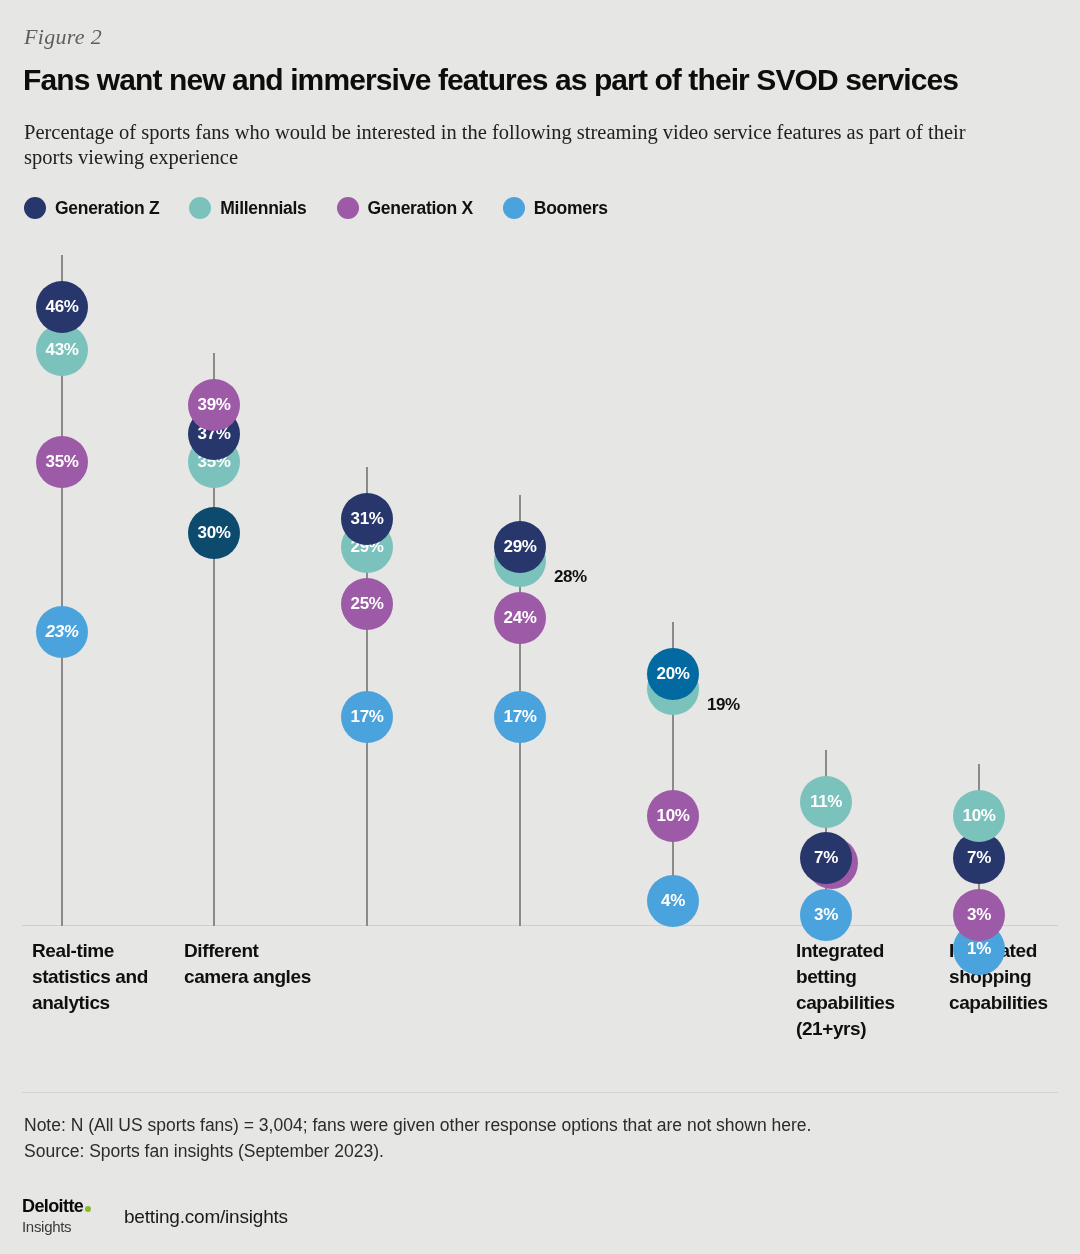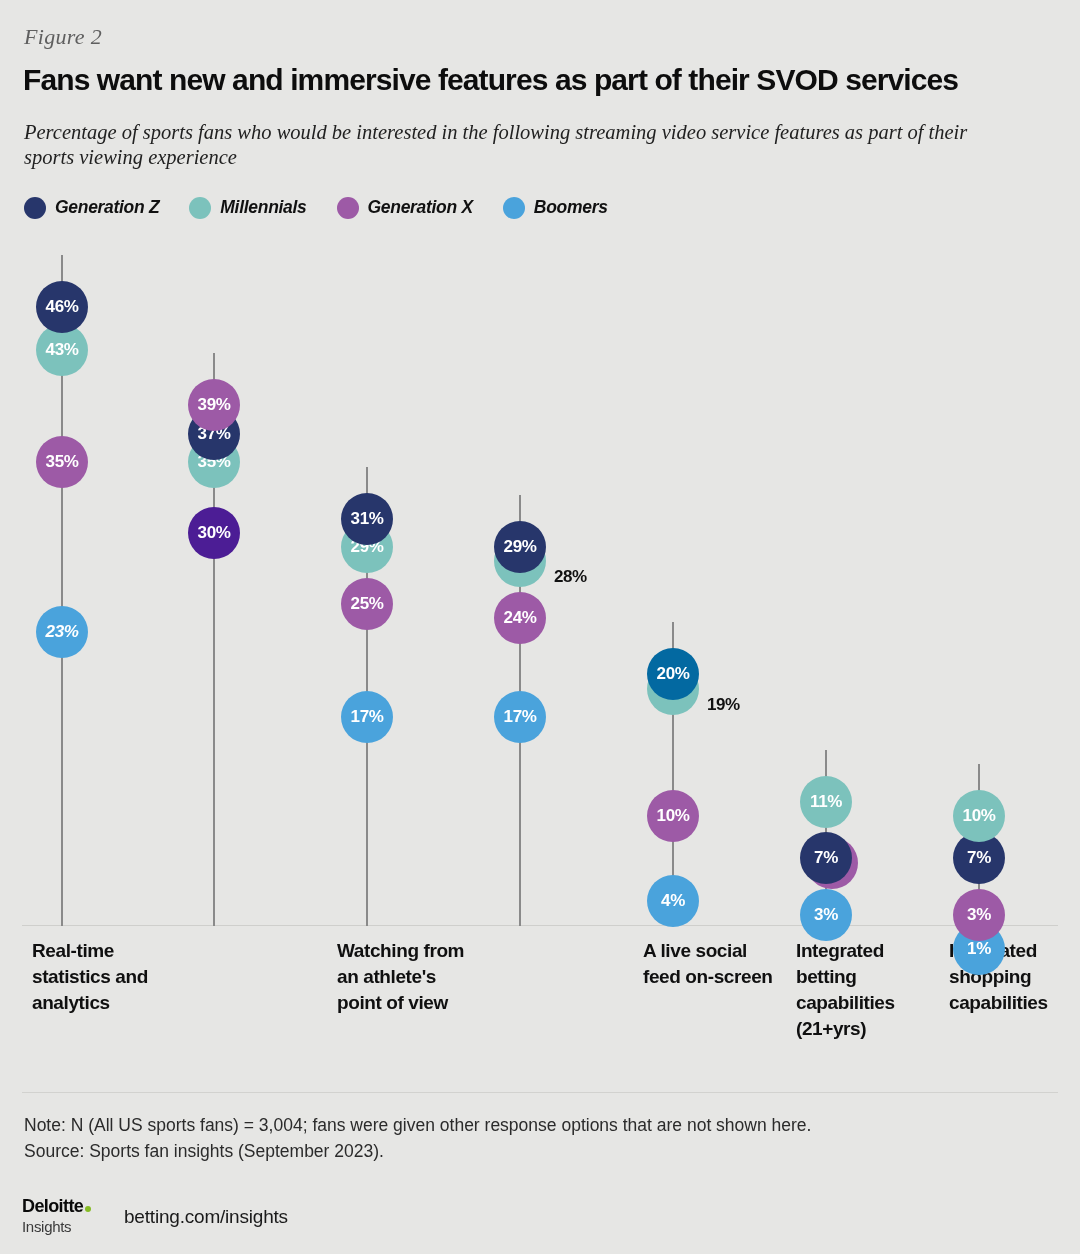--- a/index.html
+++ b/index.html
@@ -46,39 +46,38 @@
     letter-spacing: -0.9px;
     color: #0d0d0d;
     line-height: 36px;
   }
   .fig-subtitle {
     position: absolute;
     left: 24px;
     top: 120px;
     width: 975px;
     font-family: "Liberation Serif", serif;
-    font-style: italic;
     font-size: 20.5px;
     line-height: 25px;
     color: #212121;
   }
 
   
   .legend {
     position: absolute;
     left: 24px;
     top: 194px;
     height: 28px;
     display: flex;
     align-items: center;
   }
   .legend-item {
     display: flex;
+    align-items: center;
     margin-right: 30px;
-    font-style: italic;
   }
   .legend-swatch {
     width: 22px;
     height: 22px;
     border-radius: 50%;
     margin-right: 9px;
     flex: none;
   }
   .legend-text {
     font-family: "Liberation Sans", sans-serif;
@@ -272,21 +271,21 @@
       </div>
       <div class="bubble" title="Generation X — 39%" style="width: 52px; height: 52px; left: 188px; top: 143px; background: rgb(157, 90, 166); z-index: 4;">
         <span>39%</span>
       </div>
       <div class="bubble" title="Generation Z — 37%" style="width: 52px; height: 52px; left: 188px; top: 172px; background: rgb(39, 54, 107); z-index: 3;">
         <span>37%</span>
       </div>
       <div class="bubble" title="Millennials — 35%" style="width: 52px; height: 52px; left: 188px; top: 200px; background: rgb(124, 194, 188); z-index: 2;">
         <span>35%</span>
       </div>
-      <div class="bubble" title="Boomers — 30%" style="width: 52px; height: 52px; left: 188px; top: 271px; background: #4c1d95; z-index: 1;">
+      <div class="bubble" title="Boomers — 30%" style="width: 52px; height: 52px; left: 188px; top: 271px; background: #0c4a6e; z-index: 1;">
         <span>30%</span>
       </div>
       <div class="bubble" title="Generation Z — 31%" style="width: 52px; height: 52px; left: 341px; top: 257px; background: rgb(39, 54, 107); z-index: 4;">
         <span>31%</span>
       </div>
       <div class="bubble" title="Millennials — 29%" style="width: 52px; height: 52px; left: 341px; top: 285px; background: rgb(124, 194, 188); z-index: 3;">
         <span>29%</span>
       </div>
       <div class="bubble" title="Generation X — 25%" style="width: 52px; height: 52px; left: 341px; top: 342px; background: rgb(157, 90, 166); z-index: 2;">
         <span>25%</span>
@@ -339,28 +338,23 @@
         <span>1%</span>
       </div>
     </div>
 
   <div class="cat-labels" id="cat-labels">
       <div class="cat-label" style="left: 32px; top: 0px; width: 145px;">
         <div>Real-time</div>
         <div>statistics and</div>
         <div>analytics</div>
       </div>
-      <div class="cat-label" style="left: 337px; top: 0px; width: 150px;">
-        <div>Watching from</div>
-        <div>an athlete's</div>
-        <div>point of view</div>
-      </div>
-      <div class="cat-label" style="left: 643px; top: 0px; width: 145px;">
-        <div>A live social</div>
-        <div>feed on-screen</div>
+      <div class="cat-label" style="left: 184px; top: 0px; width: 145px;">
+        <div>Different</div>
+        <div>camera angles</div>
       </div>
       <div class="cat-label" style="left: 796px; top: 0px; width: 145px;">
         <div>Integrated</div>
         <div>betting</div>
         <div>capabilities</div>
         <div>(21+yrs)</div>
       </div>
       <div class="cat-label" style="left: 949px; top: 0px; width: 150px;">
         <div>Integrated</div>
         <div>shopping</div>

